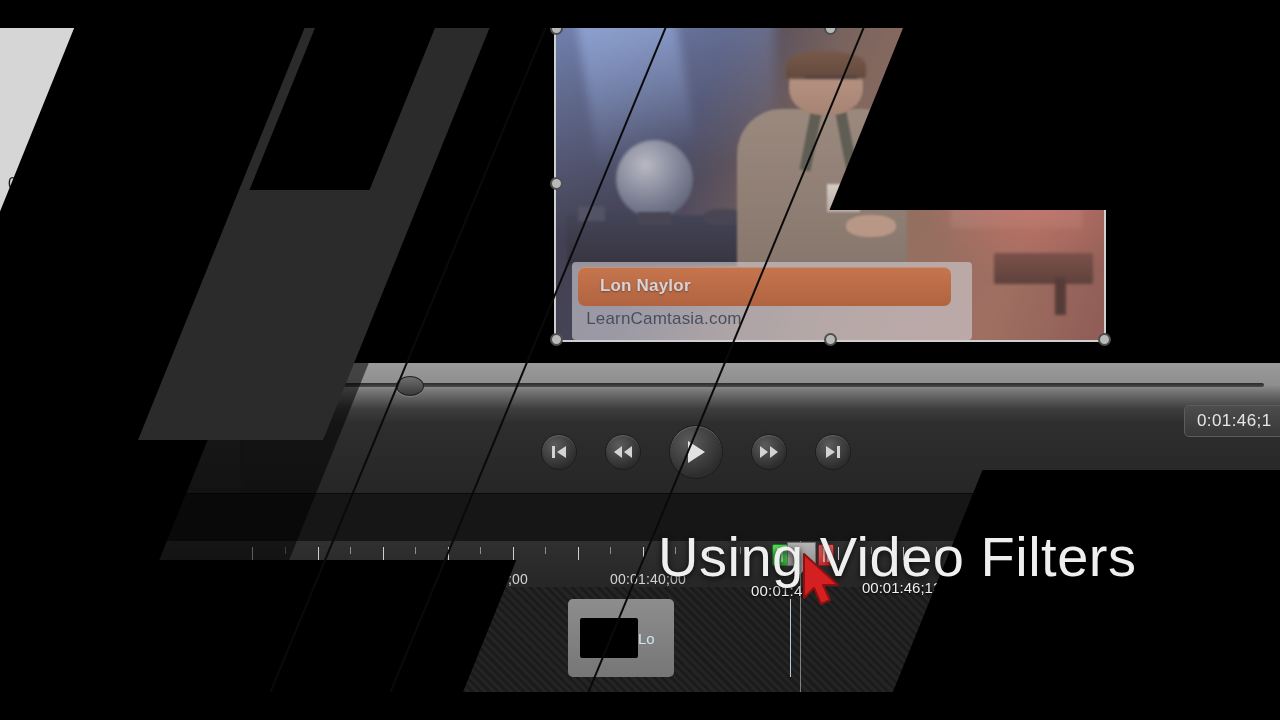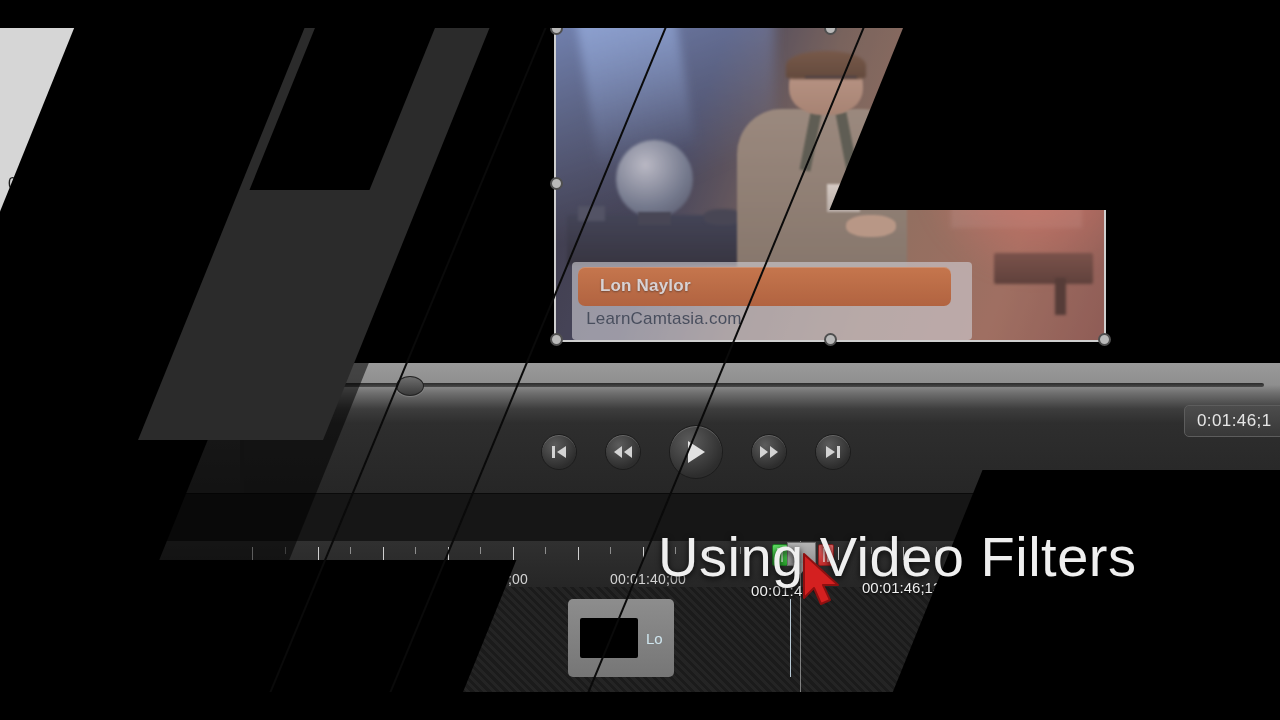--- a/index.html
+++ b/index.html
@@ -154,21 +154,21 @@
      background:
        repeating-linear-gradient(45deg,#242424 0 3px,#1b1b1b 3px 6px);}
   .clip{position:absolute;top:12px;height:78px;border-radius:5px;overflow:hidden;
      display:flex;align-items:center;}
   .clip.callout{left:568px;width:106px;background:linear-gradient(#8d8d8d,#767676);}
   .clip.callout .sw{width:58px;height:40px;background:#000;margin-left:12px;border-radius:2px;}
   .clip.video{left:712px;width:178px;background:linear-gradient(#2e6389,#1d4a6b);}
   .clip .thumb{width:70px;height:48px;margin-left:12px;border-radius:2px;
      background:linear-gradient(115deg,#3b2c52,#8d4560 45%,#6a2f48 70%,#2a1a33);}
   .clip .cname{margin-left:10px;color:#e9e9e9;font-size:15px;white-space:nowrap;overflow:hidden;}
-  .clip.callout .cname{color:#cfe6ef;margin-left:8px;}
+  .clip.callout .cname{color:#cfe6ef;margin-left:0;}
   .clip-split{position:absolute;left:790px;top:12px;width:1px;height:78px;background:#b9cad6;}
   .playhead-line{position:absolute;left:800px;top:0;width:1px;height:151px;background:#cfcfcf;opacity:.55;}
   .marker{position:absolute;top:3px;width:14px;height:20px;border-radius:2px;}
   .marker.inm{left:772px;background:linear-gradient(#5fdc63,#27a02b);
      border:1px solid #1d7a22;}
   .marker.outm{left:818px;background:linear-gradient(#e86a6a,#c22a2a);
      border:1px solid #8e1e1e;}
   .marker .bars{position:absolute;inset:3px 4px;
      background:repeating-linear-gradient(90deg,rgba(255,255,255,.6) 0 2px,transparent 2px 4px);}
   .ph-head{position:absolute;left:787px;top:1px;width:27px;height:22px;

